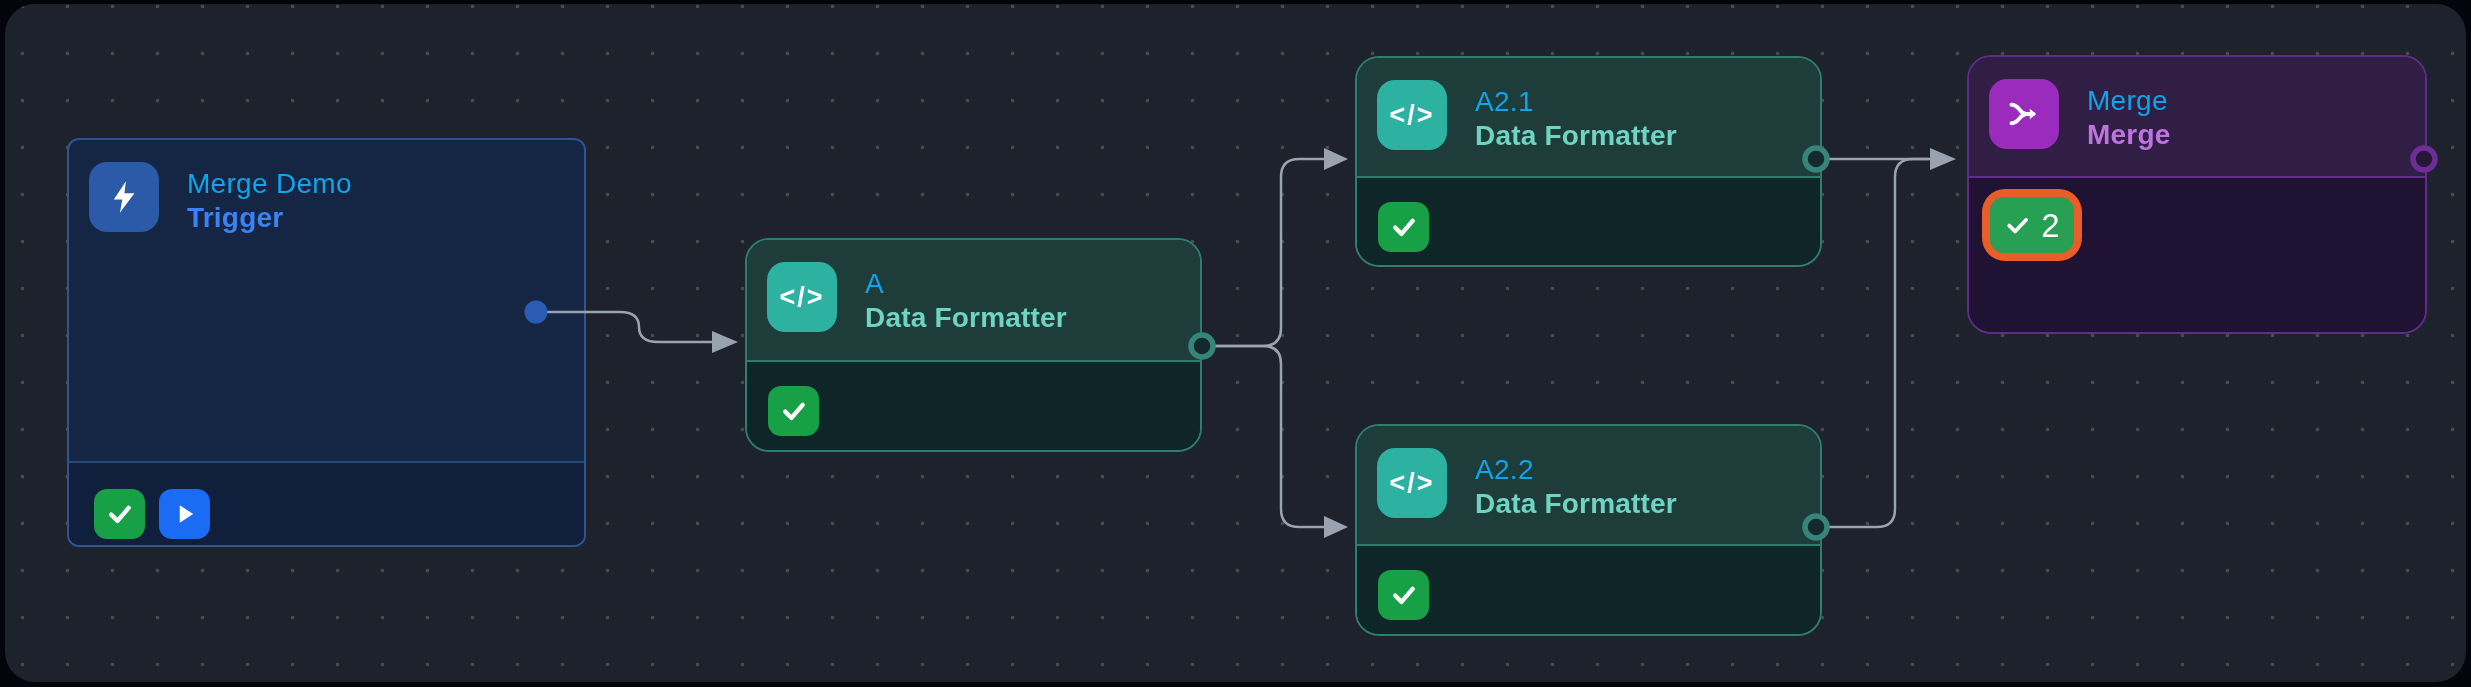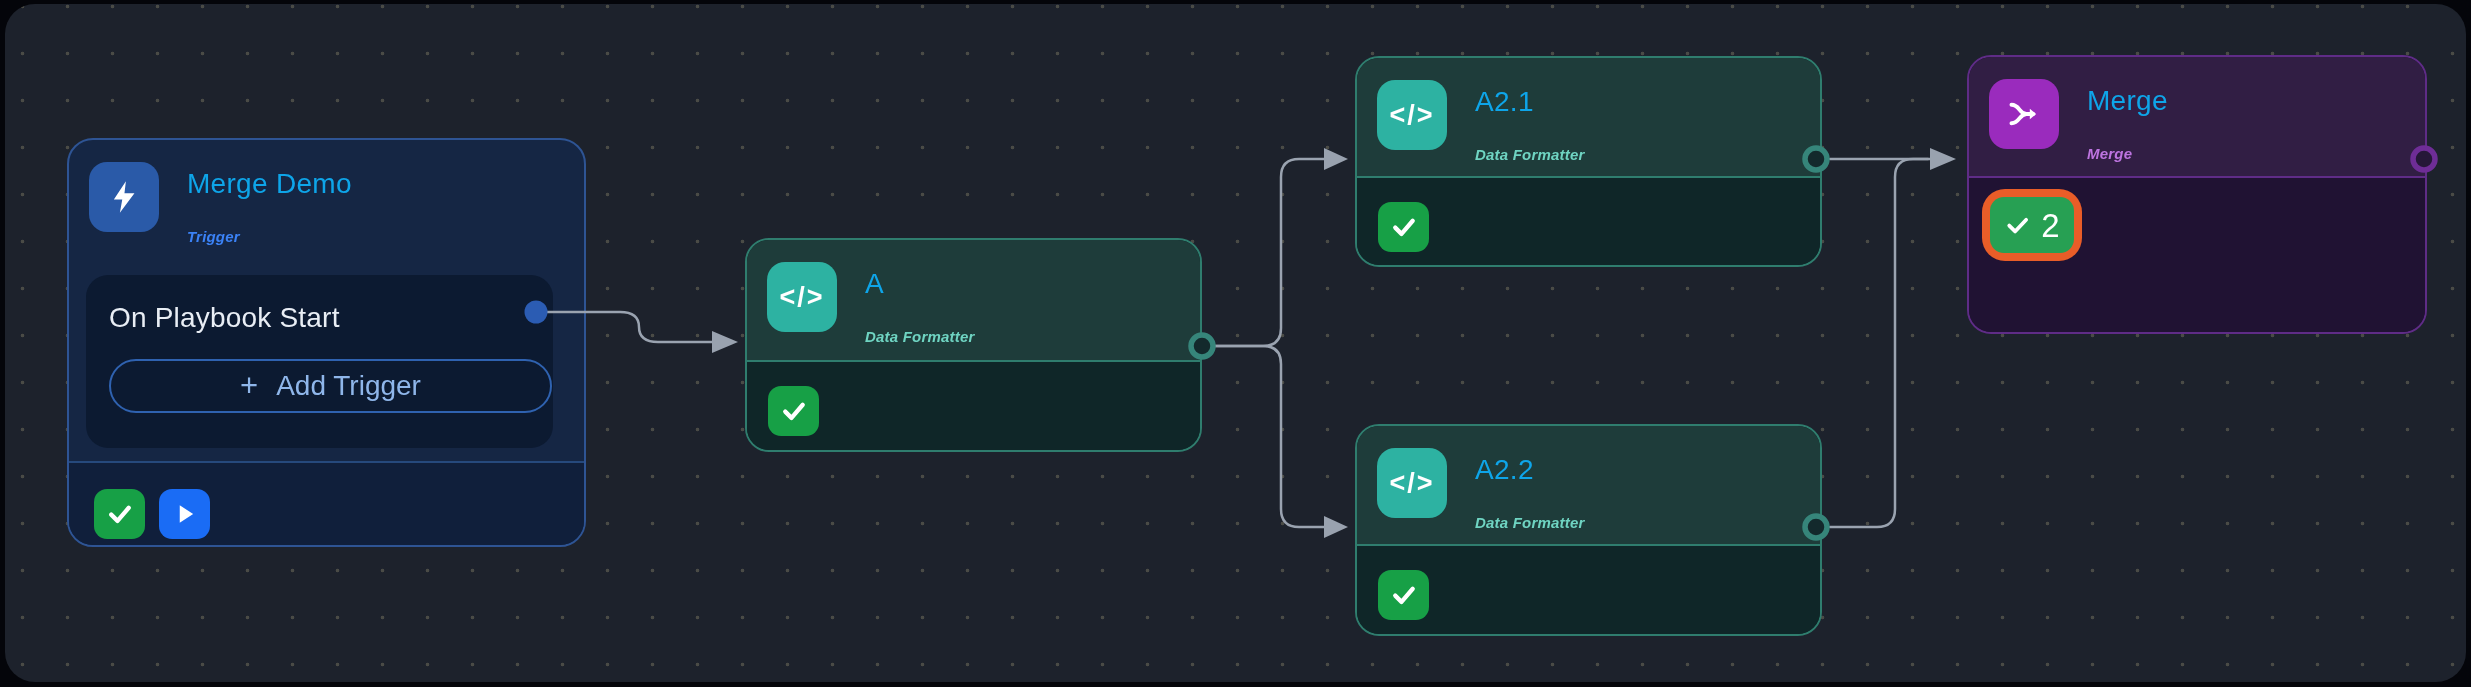--- a/index.html
+++ b/index.html
@@ -19,26 +19,26 @@
     border-radius:30px;
   }
   .wires{position:absolute;left:0;top:0;pointer-events:none;}
   .wires .port{pointer-events:auto;}
 
   .node{position:absolute;box-sizing:border-box;border:2px solid;border-radius:24px;overflow:hidden;}
   .node-head{position:absolute;left:0;top:0;right:0;display:flex;align-items:flex-start;gap:28px;padding:22px 0 0 20px;}
   .icon-box{width:70px;height:70px;border-radius:18px;display:flex;align-items:center;justify-content:center;flex:none;}
   .titles{padding-top:6px;}
   .title{font-size:28px;font-weight:500;color:#0ea5e9;letter-spacing:.3px;line-height:32px;}
-  .subtitle{font-size:15px;font-weight:700;margin-top:24px;line-height:26px;letter-spacing:.2px;font-style:italic;}
+  .subtitle{font-size:28px;font-weight:700;margin-top:5px;line-height:26px;letter-spacing:.2px;}
   .node-footer{position:absolute;left:0;right:0;bottom:0;border-top:2px solid;}
   .status-btn{position:absolute;width:51px;height:50px;border-radius:13px;border:none;display:flex;align-items:center;justify-content:center;padding:0;cursor:pointer;}
 
   
-  .node.trigger{left:62px;top:134px;width:519px;height:409px;background:#152644;border-color:#2e5494;border-radius:26px;}
+  .node.trigger{left:62px;top:134px;width:519px;height:409px;background:#152644;border-color:#2e5494;border-radius:12px;}
   .node.trigger .icon-box{background:#2a5aa8;}
   .node.trigger .subtitle{color:#3b82f6;}
   .node.trigger .node-footer{top:321px;background:#101f3b;border-top-color:#26497c;}
   .trigger-panel{position:absolute;left:17px;top:135px;width:467px;height:173px;background:#0c1a31;border-radius:22px;}
   .event-label{position:absolute;left:23px;top:27px;font-size:28px;color:#e9eef5;letter-spacing:.2px;}
   .add-trigger{position:absolute;left:23px;top:84px;width:443px;height:54px;box-sizing:border-box;
     border:2px solid #2f62b0;border-radius:27px;background:transparent;color:#8fb6ea;
     font-size:28px;font-family:inherit;display:flex;align-items:center;justify-content:center;gap:18px;cursor:pointer;}
   .add-trigger .plus{font-size:31px;line-height:28px;color:#8fb6ea;}
   .run-btn{position:absolute;width:51px;height:50px;border-radius:13px;border:none;background:#1a6cf5;display:flex;align-items:center;justify-content:center;padding:0;cursor:pointer;}
@@ -81,27 +81,20 @@
     <div class="node-head">
       <div class="icon-box">
         <svg width="38" height="38" viewBox="0 0 24 24">
             <path d="M13.2 2 L5.6 13.6 H10.9 L9.4 22 L18.6 9.6 H12.3 Z" fill="#ffffff"></path>
           </svg>
       </div>
       <div class="titles">
         <div class="title">Merge Demo</div>
         <div class="subtitle">Trigger</div>
       </div>
-    </div>
-    <div class="trigger-panel">
-      <div class="event-label">On Playbook Start</div>
-      <button class="add-trigger">
-        <span class="plus">+</span>
-        <span>Add Trigger</span>
-      </button>
     </div>
     <div class="node-footer">
       <button class="status-btn green" style="left:25px;top:26px;">
         <svg width="30" height="30" viewBox="0 0 24 24">
             <path d="M5 12.5 L10 17.5 L19 7" stroke="#ffffff" stroke-width="3.4" fill="none" stroke-linecap="round" stroke-linejoin="round"></path>
           </svg>
       </button>
       <button class="run-btn" style="left:90px;top:26px;">
         <svg width="28" height="28" viewBox="0 0 24 24">
             <path d="M7.5 4.5 L19 12 L7.5 19.5 Z" fill="#ffffff"></path>

